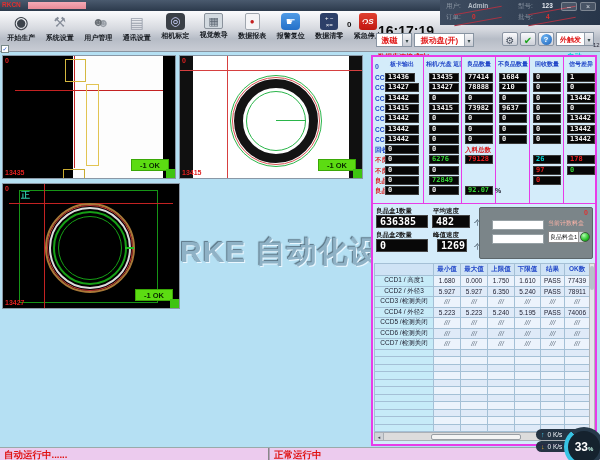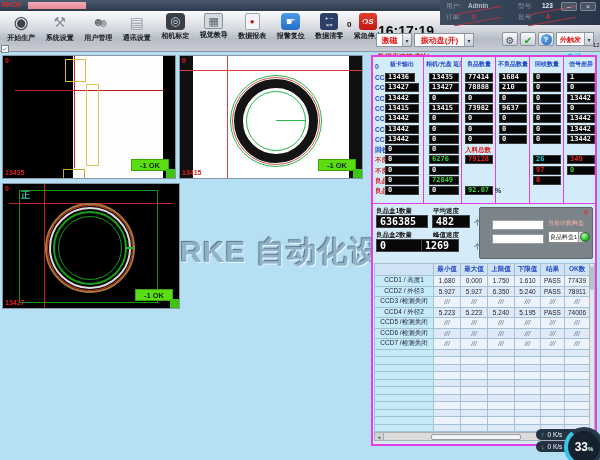--- a/index.html
+++ b/index.html
@@ -384,21 +384,21 @@
         <div class="sbox" style="left: 126px; top: 61.8px; width: 28px;">0</div>
         <div class="sbox" style="left: 160px; top: 61.8px; width: 28px;">0</div>
         <div class="sbox" style="left: 194px; top: 61.8px; width: 28px;">13442</div>
         <div class="sbox" style="left: 12px; top: 72.1px; width: 34px;">0</div>
         <div class="sbox" style="left: 56px; top: 72.1px; width: 30px;">0</div>
         <span class="slbl" style="left: 92px; top: 73.1px;">入料总数</span>
         <div class="sbox" style="left: 12px; top: 82.4px; width: 34px;">0</div>
         <div class="sbox g" style="left: 56px; top: 82.4px; width: 30px;">6276</div>
         <div class="sbox r" style="left: 92px; top: 82.4px; width: 28px;">79128</div>
         <div class="sbox c" style="left: 160px; top: 82.4px; width: 28px;">26</div>
-        <div class="sbox r" style="left: 194px; top: 82.4px; width: 28px;">349</div>
+        <div class="sbox r" style="left: 194px; top: 82.4px; width: 28px;">178</div>
         <div class="sbox" style="left: 12px; top: 92.7px; width: 34px;">0</div>
         <div class="sbox" style="left: 56px; top: 92.7px; width: 30px;">0</div>
         <div class="sbox r" style="left: 160px; top: 92.7px; width: 28px;">97</div>
         <div class="sbox g" style="left: 194px; top: 92.7px; width: 28px;">0</div>
         <div class="sbox" style="left: 12px; top: 103px; width: 34px;">0</div>
         <div class="sbox g" style="left: 56px; top: 103px; width: 30px;">72849</div>
         <div class="sbox r" style="left: 160px; top: 103px; width: 28px;">0</div>
         <div class="sbox" style="left: 12px; top: 113.3px; width: 34px;">0</div>
         <div class="sbox" style="left: 56px; top: 113.3px; width: 30px;">0</div>
         <div class="sbox g" style="left: 92px; top: 113.3px; width: 28px;">92.07</div>
@@ -406,21 +406,21 @@
       </div>
 
     <span class="sp-t" style="left:3px;top:150px">良品盒1数量</span>
     <span class="sp-t" style="left:60px;top:150px">平均速度</span>
     <div class="sp-box" style="left:3px;top:158px;width:52px">636385</div>
     <div class="sp-box" style="left:59px;top:158px;width:38px">482</div>
     <span class="sp-u" style="left:101px;top:161px">个/分钟</span>
     <span class="sp-t" style="left:3px;top:174px">良品盒2数量</span>
     <span class="sp-t" style="left:60px;top:174px">峰值速度</span>
     <div class="sp-box" style="left:3px;top:182px;width:52px">0</div>
-    <div class="sp-box" style="left:48px;top:182px;width:38px">1269</div>
+    <div class="sp-box" style="left:64px;top:182px;width:30px">1269</div>
     <span class="sp-u" style="left:101px;top:185px">个/分钟</span>
 
     <div class="graybox">
       <span class="gb-zero">0</span>
       <span class="gb-in" style="top:12px"></span>
       <span class="gb-in" style="top:26px"></span>
       <span class="gb-lbl">当前计数料盒</span>
       <div class="gb-combo">
         <span class="ctext">良品料盒1</span>
         <span class="carrow">▾</span>
@@ -634,13 +634,18 @@
       <span>0 K/s</span>
     </div>
     <div class="net-circle">
       <div class="net-circle-in">
         <span>33</span>
         <span class="pctu">%</span>
       </div>
     </div>
   </div>
 
+  <div class="statusbar">
+    <span class="sb-txt" style="left:4px">自动运行中......</span>
+    <span class="sb-div"></span>
+    <span class="sb-txt" style="left:274px">正常运行中</span>
+  </div>
 </div>
 
 </body></html>

